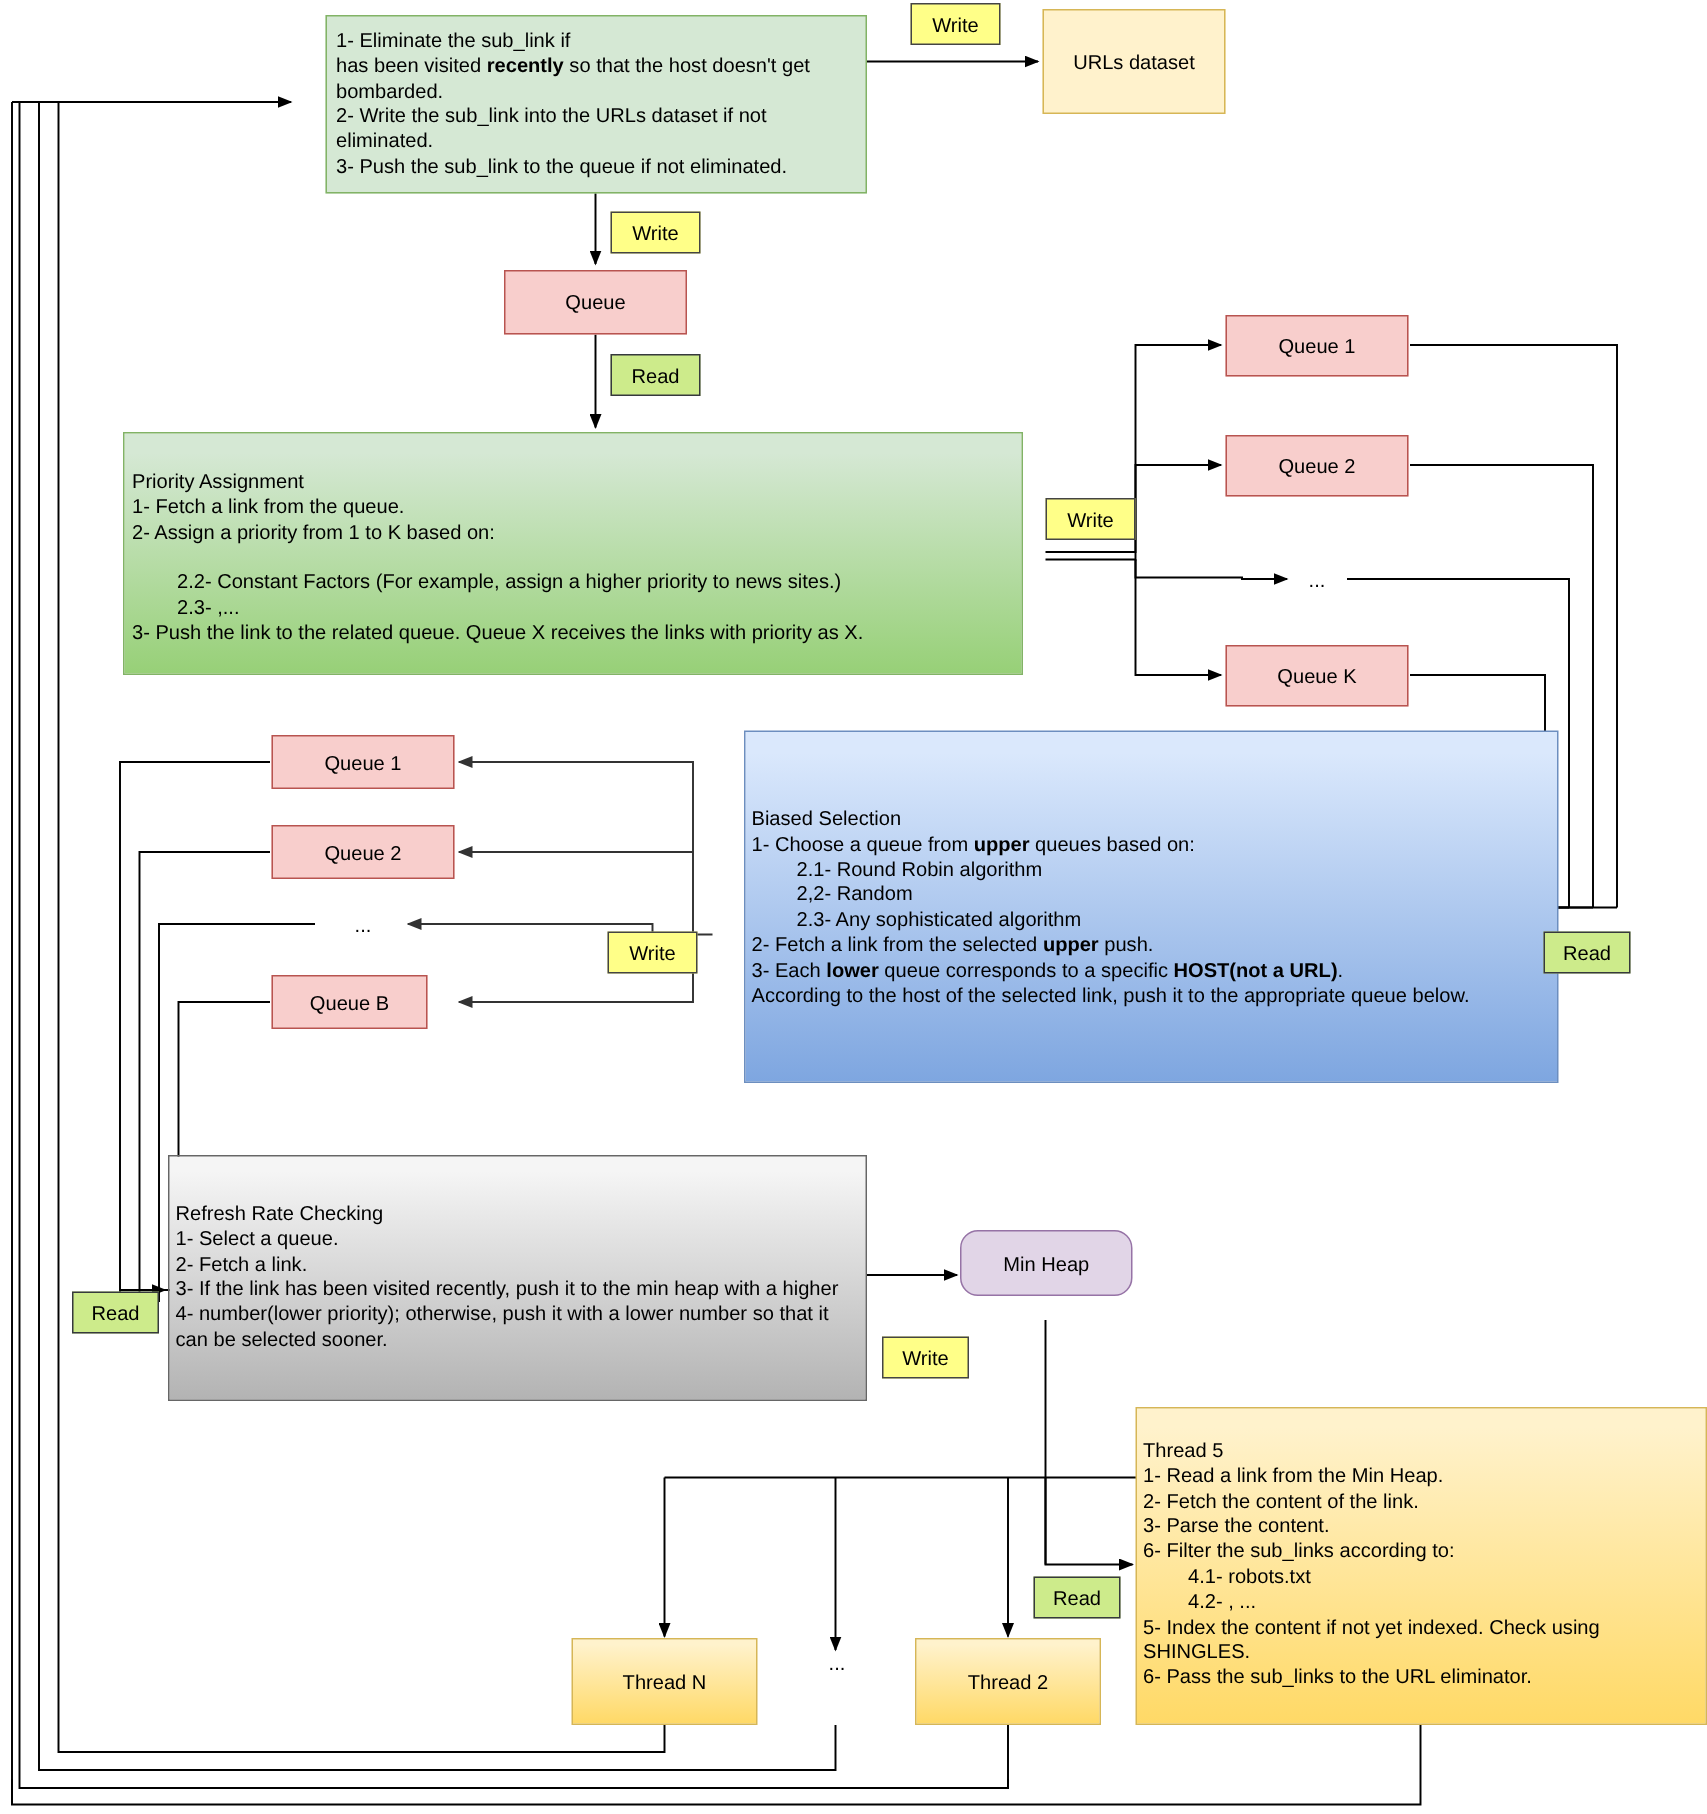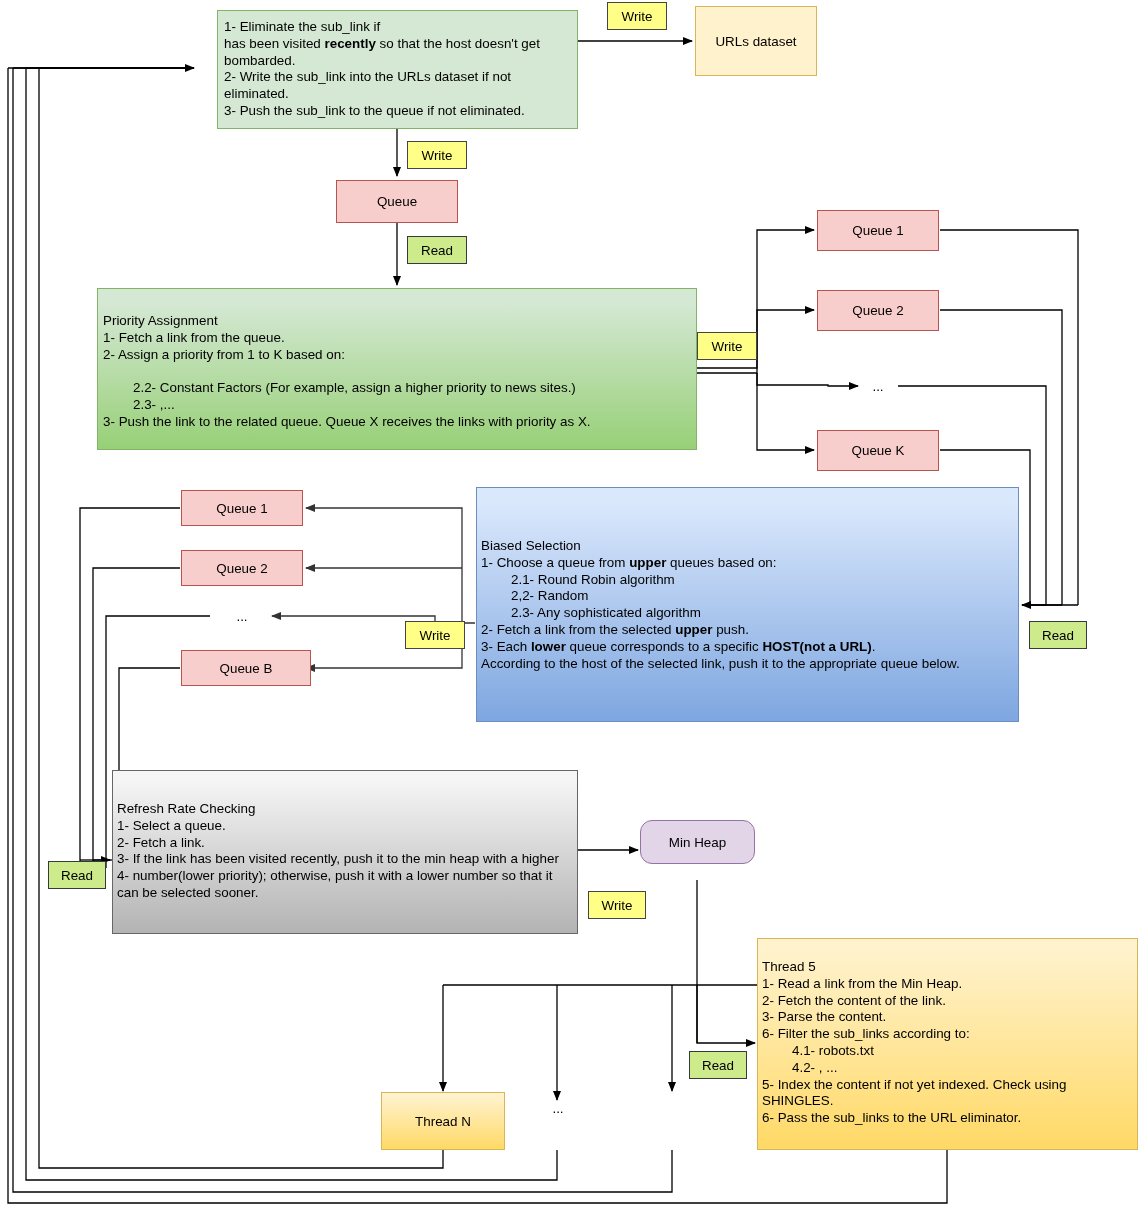--- a/index.html
+++ b/index.html
@@ -8,20 +8,21 @@
   .node{position:absolute;box-sizing:border-box;border:1px solid #000;}
   
   .green-grad{
     background:linear-gradient(180deg,#d5e8d4 0%,#d5e8d4 8%,#97d077 100%);
     border:1px solid #82b366;
   }
   .green-flat{background:#d5e8d4;border:1px solid #82b366;}
   .blue-grad{
     background:linear-gradient(180deg,#dae8fc 0%,#dae8fc 6%,#7ea6e0 100%);
     border:1px solid #6c8ebf;
+    margin-left:20px;
   }
   .grey-grad{
     background:linear-gradient(180deg,#f5f5f5 0%,#f5f5f5 6%,#b3b3b3 100%);
     border:1px solid #666666;
   }
   .orange-grad{
     background:linear-gradient(180deg,#fff2cc 0%,#fff2cc 6%,#ffd966 100%);
     border:1px solid #d6b656;
   }
   .orange-flat{background:#fff2cc;border:1px solid #d6b656;}
@@ -137,21 +138,21 @@
   </div>
 
   <div class="node pink label-center fs14" style="left:336px;top:180px;width:122px;height:43px;">
     <span>Queue</span>
   </div>
 
   <div class="node lightgreen label-center tag" style="left:407px;top:236px;width:60px;height:28px;">
     <span>Read</span>
   </div>
 
-  <div class="node green-grad blk" style="left:97px;top:288px;width:600px;height:162px;padding-top:24px;padding-left:5px;">
+  <div class="node green-grad blk" style="left:82px;top:288px;width:600px;height:162px;padding-top:24px;padding-left:5px;">
     <div class="fs13">
       <span>Priority Assignment</span><br>
       <span>1- Fetch a link from the queue.</span><br>
       <span>2- Assign a priority from 1 to K based on:</span><br>
       <br>
       <span class="indent1">2.2- Constant Factors (For example, assign a higher priority to news sites.)</span><br>
       <span class="indent1">2.3- ,...</span><br>
       <span>3- Push the link to the related queue. Queue X receives the links with priority as X.</span>
     </div>
   </div>
@@ -175,21 +176,21 @@
 
   <div class="node pink label-center fs14" style="left:181px;top:490px;width:122px;height:36px;">
     <span>Queue 1</span>
   </div>
   <div class="node pink label-center fs14" style="left:181px;top:550px;width:122px;height:36px;">
     <span>Queue 2</span>
   </div>
   <div class="label-center fs14" style="position:absolute;left:224px;top:606px;width:36px;height:20px;color:#000;">
     <span>...</span>
   </div>
-  <div class="node pink label-center fs14" style="left:181px;top:650px;width:130px;height:36px;">
+  <div class="node pink label-center fs14" style="left:181px;top:650px;width:104px;height:36px;">
     <span>Queue B</span>
   </div>
 
   <div class="node yellow label-center tag" style="left:405px;top:621px;width:60px;height:28px;">
     <span>Write</span>
   </div>
 
   <div class="node blue-grad blk" style="left:476px;top:487px;width:543px;height:235px;padding-top:50px;padding-left:4px;">
     <div class="fs13">
       <span>Biased Selection</span><br>
@@ -250,14 +251,17 @@
   </div>
 
   <div class="node orange-grad label-center fs14" style="left:381px;top:1092px;width:124px;height:58px;">
     <span>Thread N</span>
   </div>
 
   <div class="label-center fs14" style="position:absolute;left:540px;top:1098px;width:36px;height:20px;color:#000;">
     <span>...</span>
   </div>
 
+  <div class="node orange-grad label-center fs14" style="left:610px;top:1092px;width:124px;height:58px;">
+    <span>Thread 2</span>
+  </div>
 
 </div>
 
 </body></html>

